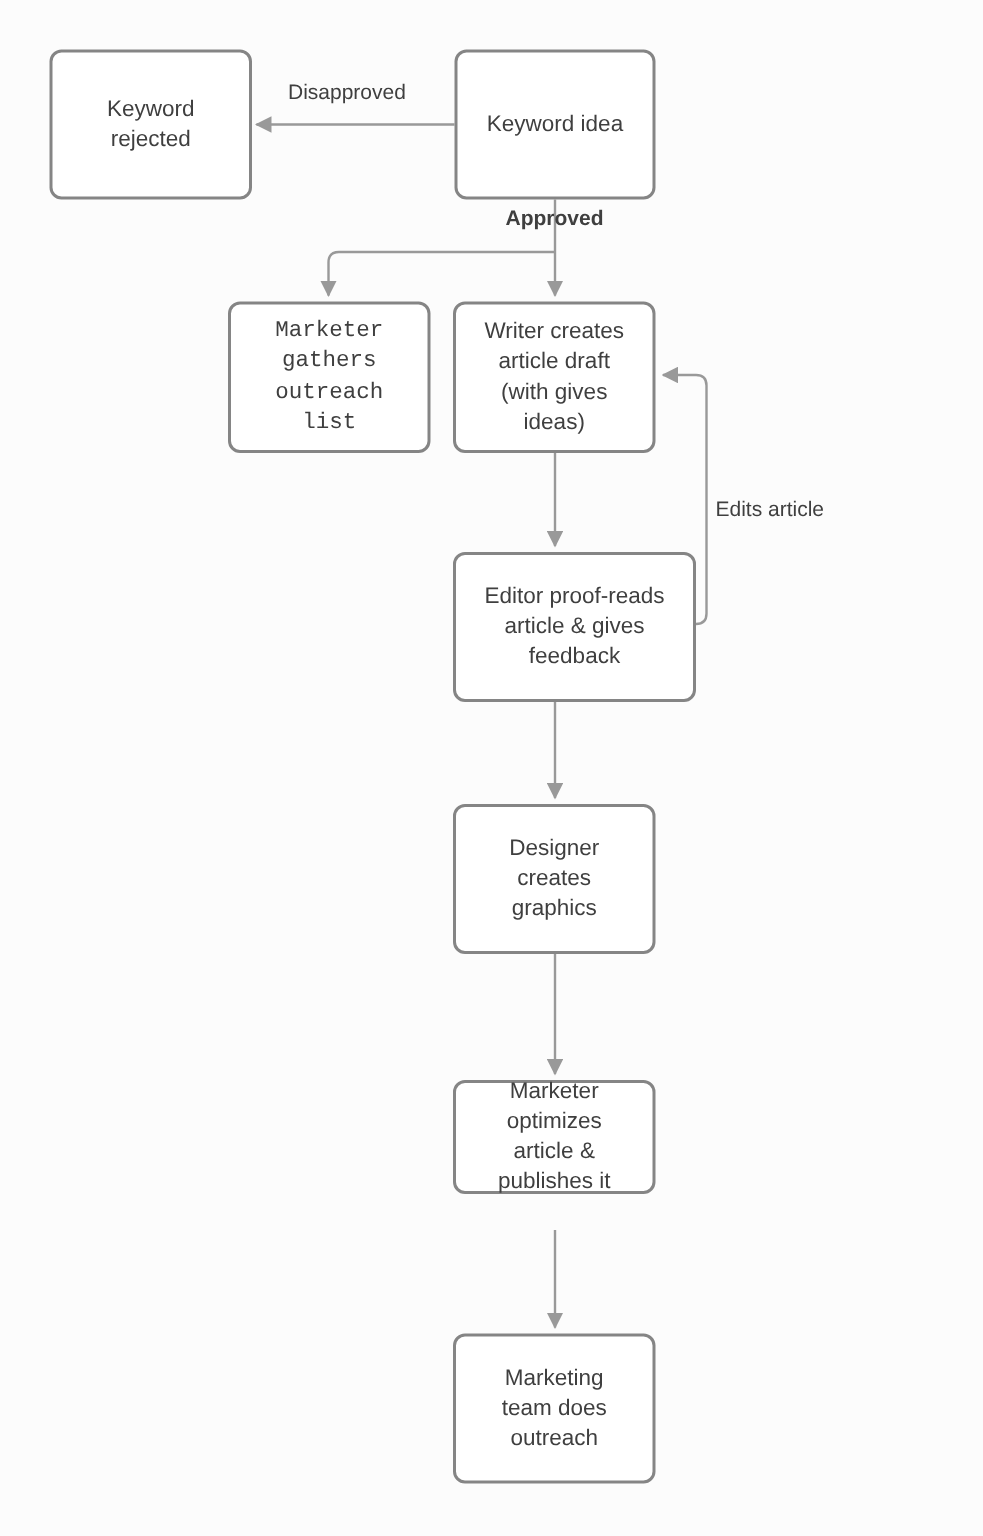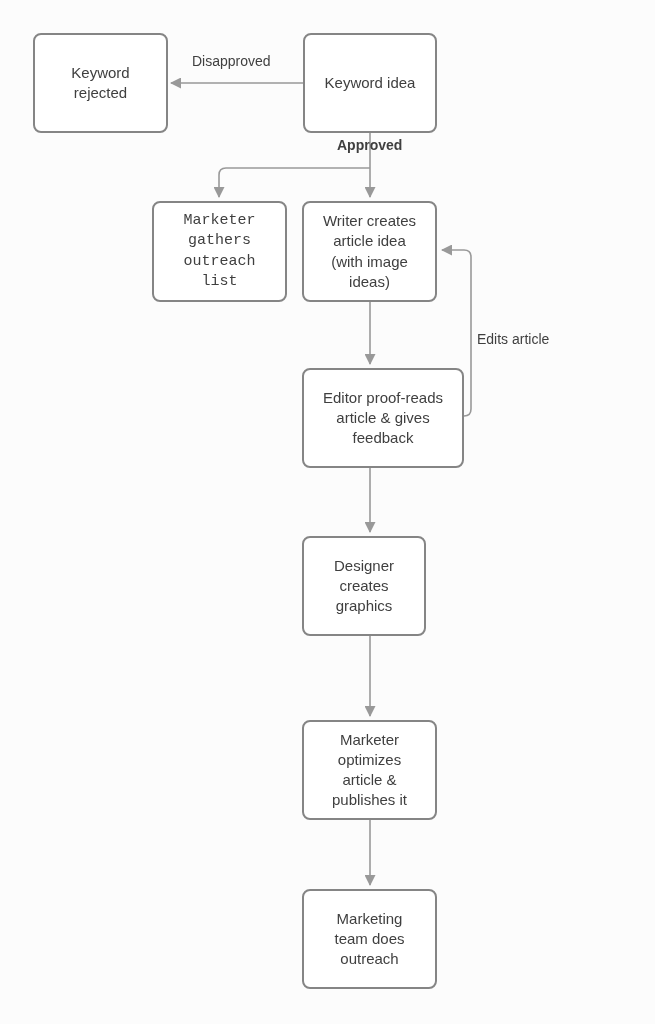--- a/index.html
+++ b/index.html
@@ -42,22 +42,22 @@
     text-align: center;
     font-size: 15px;
     line-height: 1.35;
     padding: 6px 17px;
   }
   .n-keyword-rejected   { left: 33px;  top: 33px;  width: 135px; height: 100px; }
   .n-keyword-idea       { left: 303px; top: 33px;  width: 134px; height: 100px; }
   .n-marketer-gathers   { left: 152px; top: 201px; width: 135px; height: 101px; font-family: Liberation Mono, monospace; }
   .n-writer-creates     { left: 302px; top: 201px; width: 135px; height: 101px; }
   .n-editor-proofreads  { left: 302px; top: 368px; width: 162px; height: 100px; }
-  .n-designer-creates   { left: 302px; top: 536px; width: 124px; height: 100px; }
-  .n-marketer-optimizes { left: 302px; top: 720px; width: 135px; height: 100px; }
+  .n-designer-creates   { left: 302px; top: 536px; width: 135px; height: 100px; }
+  .n-marketer-optimizes { left: 302px; top: 720px; width: 135px; height: 76px; }
   .n-marketing-team     { left: 302px; top: 889px; width: 135px; height: 100px; }
   .edge-label {
     position: absolute;
     font-size: 14px;
     white-space: nowrap;
     color: var(--text);
   }
   .l-disapproved  { left: 192px; top: 53px;  }
   .l-approved     { left: 337px; top: 137px; font-weight: bold; }
   .l-edits-needed { left: 477px; top: 331px; }
@@ -94,21 +94,21 @@
   <div class="node n-keyword-rejected">
     <span>Keyword rejected</span>
   </div>
   <div class="node n-keyword-idea">
     <span>Keyword idea</span>
   </div>
   <div class="node n-marketer-gathers">
     <span>Marketer gathers outreach list</span>
   </div>
   <div class="node n-writer-creates">
-    <span>Writer creates article idea (with image ideas)</span>
+    <span>Writer creates article draft (with gives ideas)</span>
   </div>
   <div class="node n-editor-proofreads">
     <span>Editor proof-reads article &amp; gives feedback</span>
   </div>
   <div class="node n-designer-creates">
     <span>Designer creates graphics</span>
   </div>
   <div class="node n-marketer-optimizes">
     <span>Marketer optimizes article &amp; publishes it</span>
   </div>

